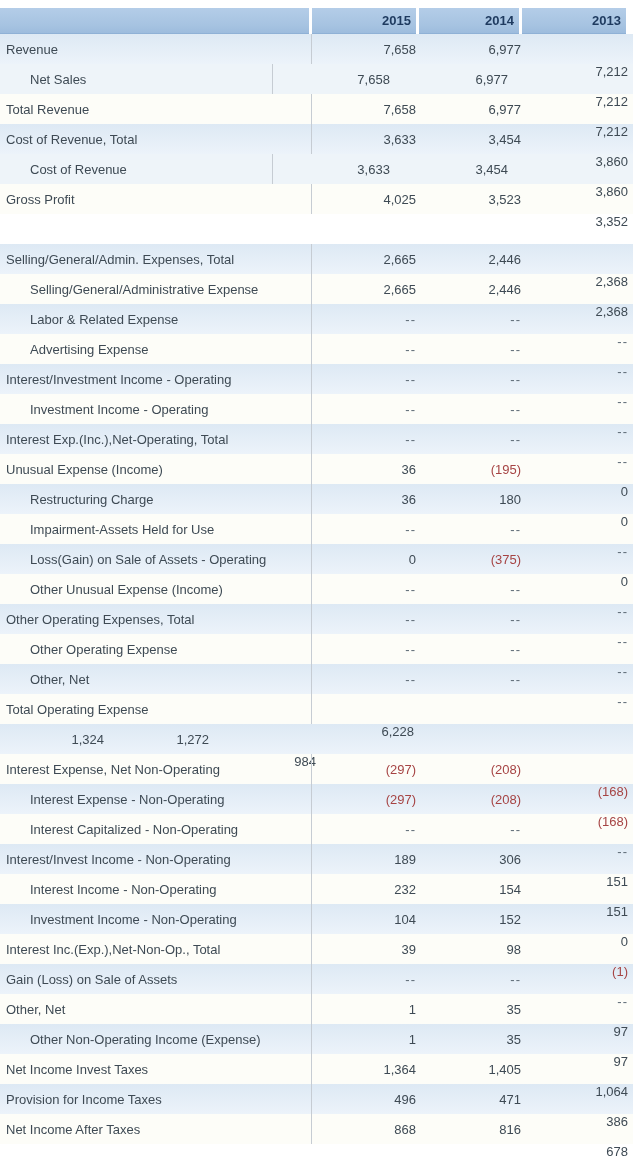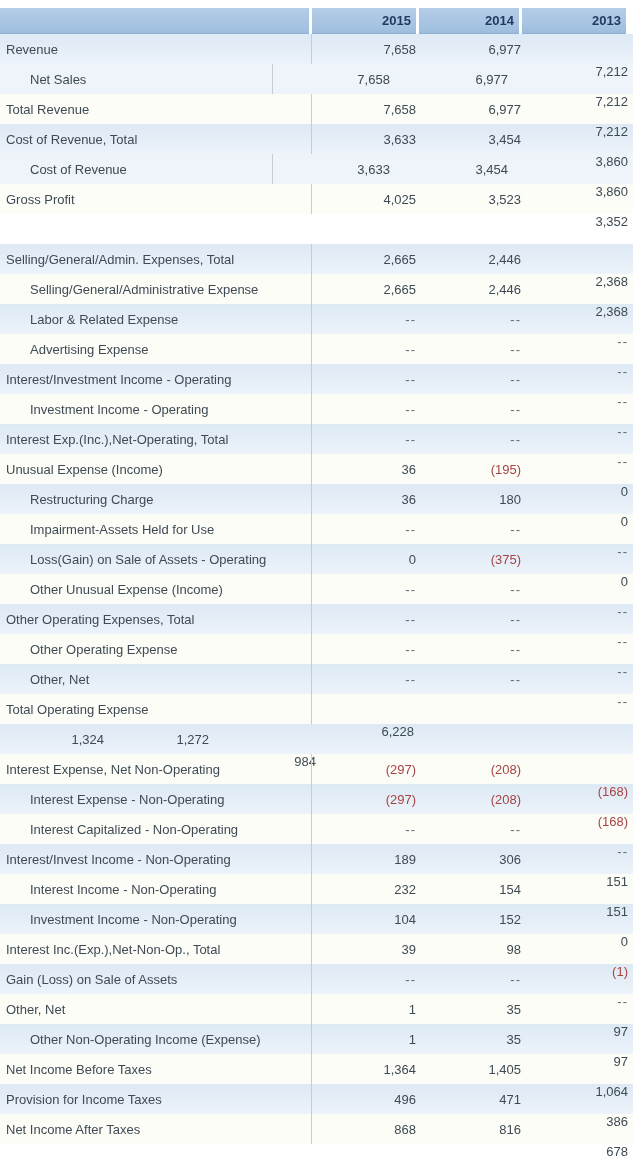--- a/index.html
+++ b/index.html
@@ -249,21 +249,21 @@
           <div class="cell val v2">35</div>
           <div class="cell val v3">97</div>
         </div>
         <div class="row shade-blue">
           <div class="cell label ind">Other Non-Operating Income (Expense)</div>
           <div class="cell val v1">1</div>
           <div class="cell val v2">35</div>
           <div class="cell val v3">97</div>
         </div>
         <div class="row shade-white">
-          <div class="cell label">Net Income Before Taxes</div>
+          <div class="cell label">Net Income Invest Taxes</div>
           <div class="cell val v1">1,364</div>
           <div class="cell val v2">1,405</div>
           <div class="cell val v3">1,064</div>
         </div>
         <div class="row shade-blue">
           <div class="cell label">Provision for Income Taxes</div>
           <div class="cell val v1">496</div>
           <div class="cell val v2">471</div>
           <div class="cell val v3">386</div>
         </div>

